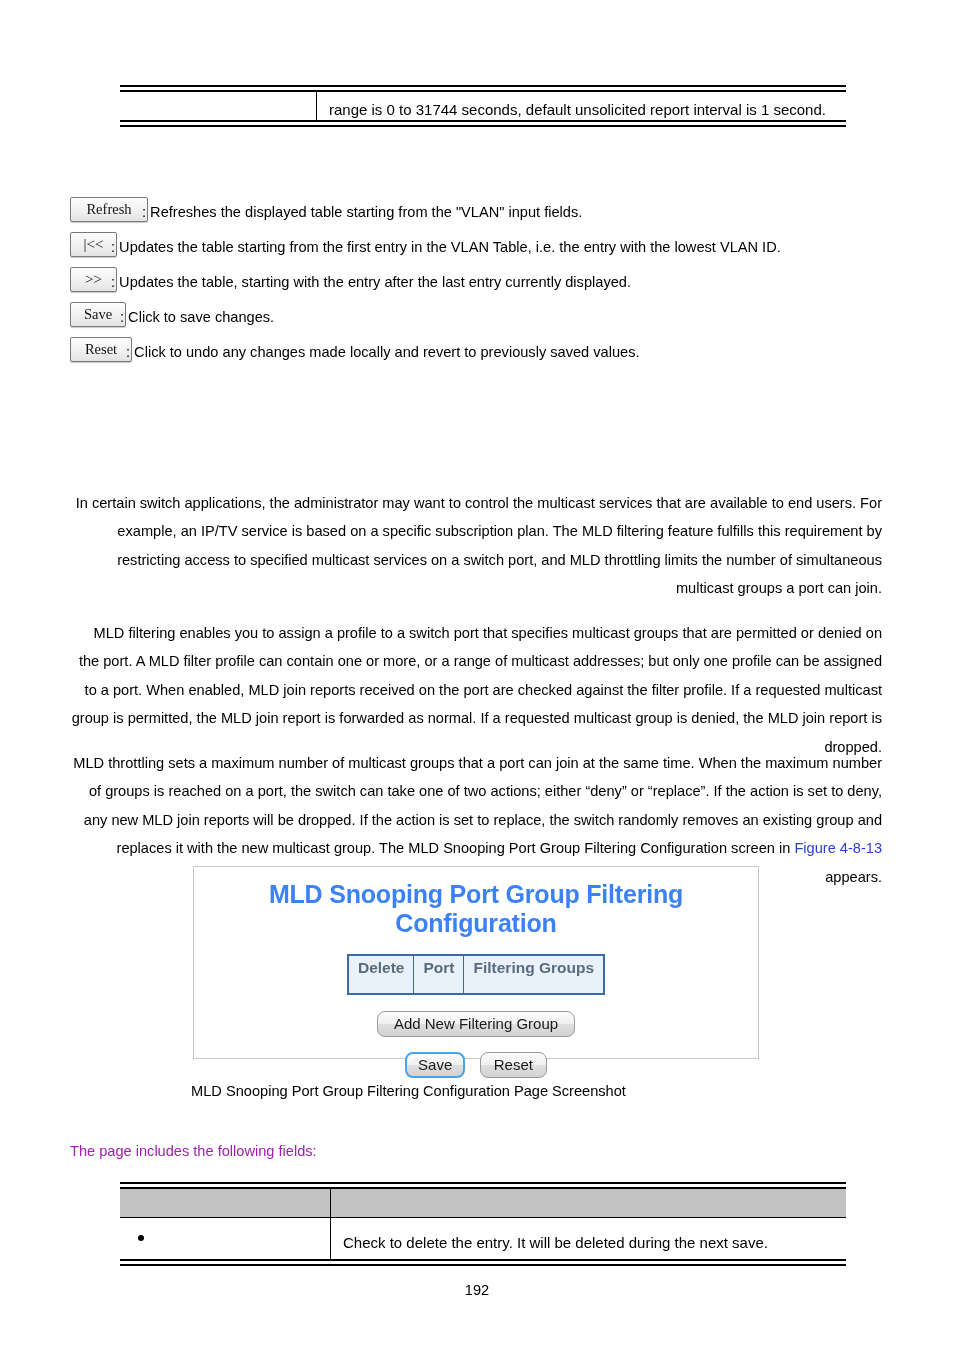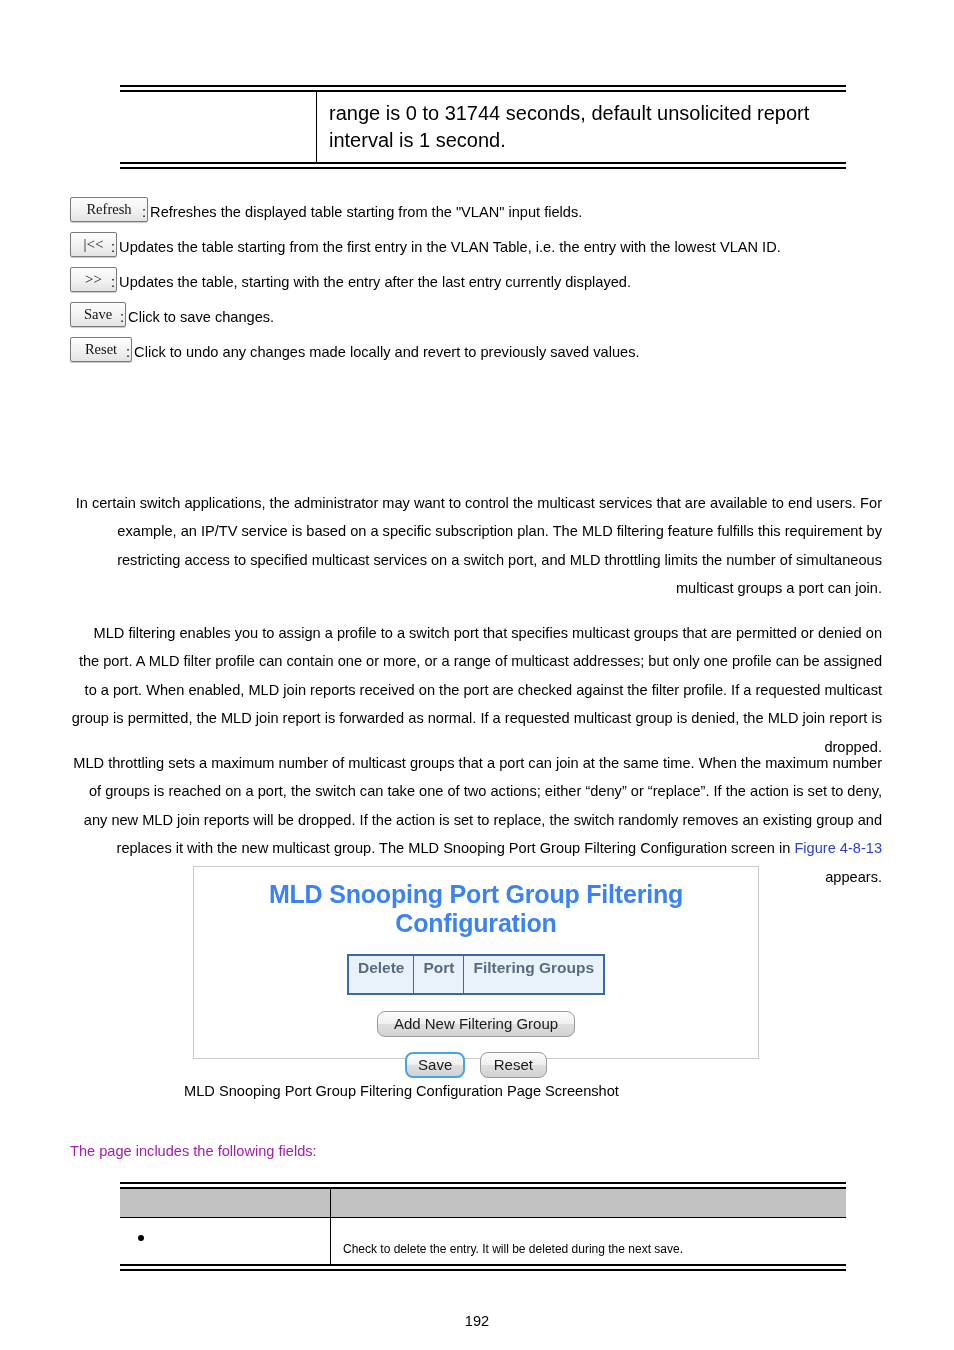--- a/index.html
+++ b/index.html
@@ -34,22 +34,22 @@
     padding: 0;
     line-height: 0;
     font-size: 0;
   }
   .top-table td.tt-left {
     width: 196px;
     border-right: 1.5px solid #000;
     padding: 0;
   }
   .top-table td.tt-right {
-    padding: 8px 0 8px 12px;
-    font-size: 20px;
+    padding: 8px 0 0 12px;
+    font-size: 15px;
     line-height: 1.35;
     vertical-align: middle;
   }
   .top-table .tt-bot-rule {
     height: 3px;
     border-top: 2px solid #000;
     border-bottom: 2px solid #000;
     padding: 0;
     line-height: 0;
     font-size: 0;
@@ -165,21 +165,21 @@
   .savereset-wrap { margin-top: 15px; }
   .shot-btn.save {
     border: 2px solid #4aa3e8;
     padding: 2px 11px 3px 11px;
     margin-right: 10px;
   }
   .shot-btn.reset { padding: 3px 13px 4px 13px; }
 
   .figcaption {
     position: absolute;
-    left: 0;
+    left: 7px;
     top: 1083px;
     width: 803px;
     text-align: center;
     font-size: 14.6px;
     color: #000;
   }
 
   
   .includes-line {
     position: absolute;
@@ -219,22 +219,22 @@
   }
   .bot-table td.bt-cell-left {
     width: 192px;
     border-right: 1.5px solid #000;
     border-top: 1.5px solid #000;
     padding: 8px 0 8px 18px;
     vertical-align: top;
   }
   .bot-table td.bt-cell-right {
     border-top: 1.5px solid #000;
-    padding: 24px 0 8px 12px;
-    font-size: 12px;
+    padding: 16px 0 8px 12px;
+    font-size: 15px;
     vertical-align: top;
   }
   .bullet {
     display: inline-block;
     width: 6px;
     height: 6px;
     border-radius: 50%;
     background: #000;
     vertical-align: middle;
     margin-top: 4px;
@@ -242,21 +242,20 @@
 
   
   .page-num {
     position: absolute;
     left: 0;
     top: 1282px;
     width: 954px;
     text-align: center;
     font-size: 14.6px;
     color: #000;
-    margin-top: 31px;
   }
 </style>
 </head>
 <body>
 
 <div id="page">
 
   <table class="top-table">
     <tbody>
         <tr>

